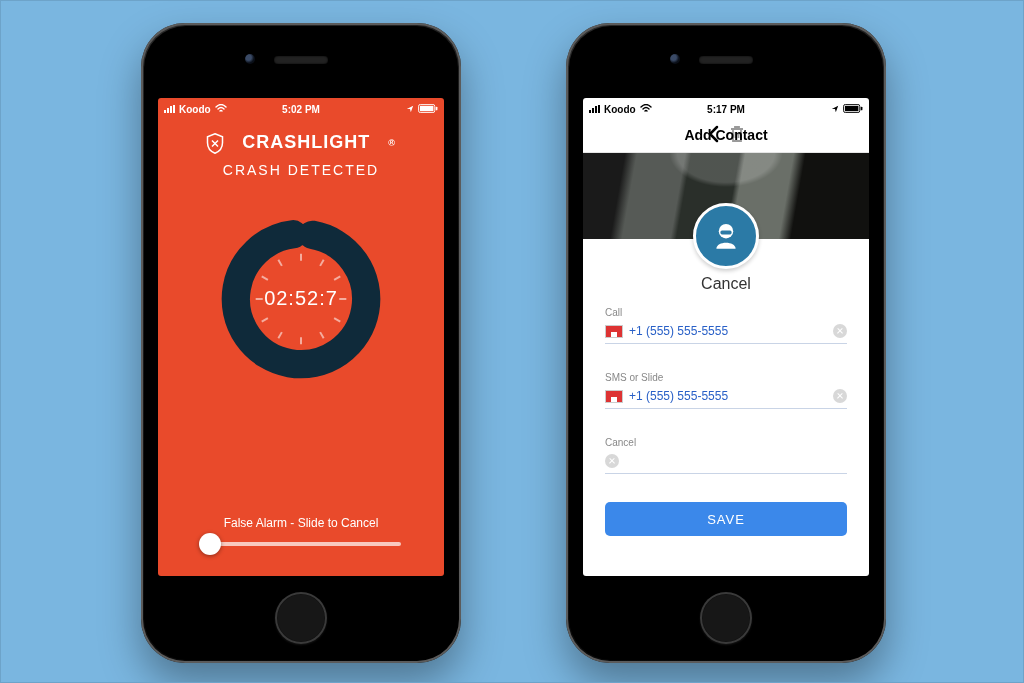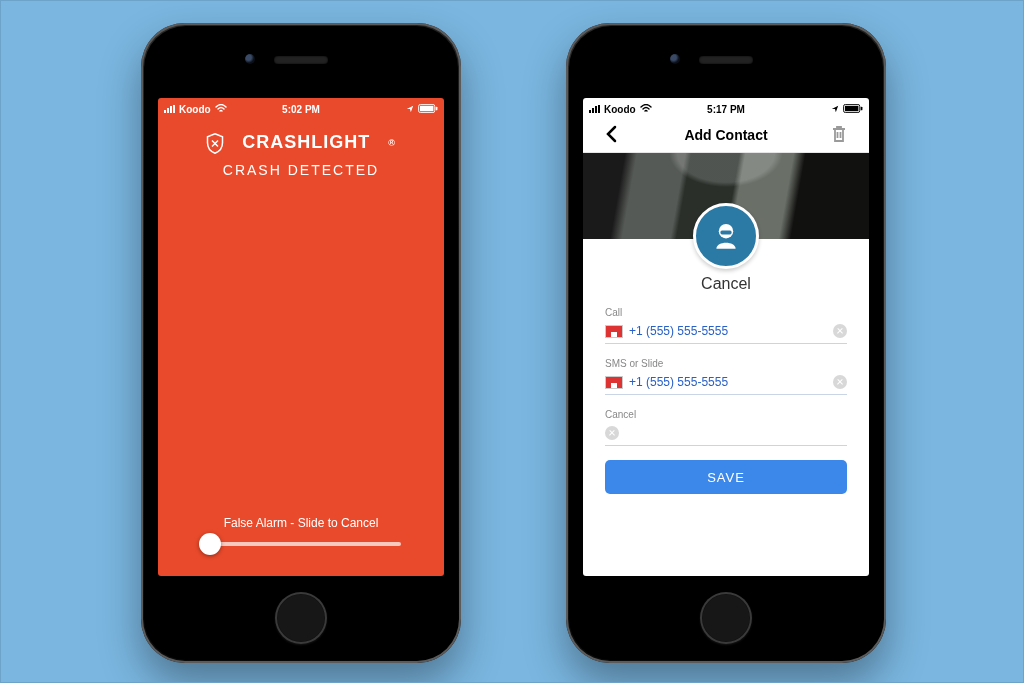--- a/index.html
+++ b/index.html
@@ -95,21 +95,21 @@
   }
   .slider .thumb {
     position:absolute; left:0; top:50%; transform:translate(-2px,-50%);
     width:22px;height:22px;border-radius:50%; background:#fff;
     box-shadow:0 1px 4px rgba(0,0,0,0.4);
   }
 
   
   .contact-screen { background:#fff; width:100%; height:100%; position:relative; color:#000; font-size:12px; }
   .nav {
-    height:34px; display:flex; align-items:center; justify-content:space-between;
+    height:34px; display:flex; align-items:center; justify-content:center;
     padding:0 18px; font-weight:700; font-size:14px; border-bottom:1px solid #e5e5e5;
     position:relative;
   }
   .nav .title { position:absolute; left:0; right:0; text-align:center; font-size:14px; pointer-events:none;}
   .nav button { background:none; border:none; padding:4px; }
 
   .hero {
     height:86px;
     background:
       radial-gradient(ellipse at 50% 0%, rgba(255,255,255,0.18) 0 24%, transparent 28%),
@@ -121,21 +121,21 @@
     width:60px; height:60px; border-radius:50%;
     background:#2b7aa6; border:3px solid #fff;
     display:flex; align-items:center; justify-content:center;
     box-shadow:0 2px 4px rgba(0,0,0,0.2);
   }
   .avatar svg { width:32px; height:32px; }
 
   .contact-name { text-align:center; margin-top:36px; font-size:16px; color:#333; font-weight:400; }
 
   .form { padding:14px 22px 0; }
-  .field { margin-bottom:14px; }
+  .field { margin-bottom:28px; }
   .field-label { font-size:10px; color:#888; margin-bottom:2px; display:block; }
   .input-row {
     display:flex; align-items:center; gap:6px;
     border-bottom:1px solid #c9d4e6; padding:4px 0 5px;
   }
   .flag { width:16px; height:11px; background:linear-gradient(#d33 0 50%, #fff 50% 100%); position:relative; border:0.5px solid #ccc; }
   .flag::before { content:""; position:absolute; left:0; top:0; width:33%; height:100%; background:#d33; }
   .flag::after  { content:""; position:absolute; right:0; top:0; width:33%; height:100%; background:#d33; }
   .input-row input {
     flex:1; border:none; outline:none; font-size:12px; color:var(--field-blue);
@@ -218,20 +218,40 @@
                     <path d="M12 1 L22 5 V13 C22 20 17 25 12 27 C7 25 2 20 2 13 V5 Z" fill="none" stroke="#fff" stroke-width="2"></path>
                     <path d="M8 10 L16 18 M16 10 L8 18" stroke="#fff" stroke-width="2"></path>
                   </svg>
               </span>
               <span>CRASHLIGHT</span>
                 <sup style="font-size:9px">®</sup>
             </div>
             <div class="subtitle">CRASH DETECTED</div>
           </div>
 
+          <div class="countdown-wrap">
+            <svg viewBox="0 0 120 120">
+              <g class="ticks" transform="translate(60,60)">
+                <line x1="0" y1="-32" x2="0" y2="-27"></line>
+                <line x1="0" y1="-32" x2="0" y2="-27" transform="rotate(30)"></line>
+                <line x1="0" y1="-32" x2="0" y2="-27" transform="rotate(60)"></line>
+                <line x1="0" y1="-32" x2="0" y2="-27" transform="rotate(90)"></line>
+                <line x1="0" y1="-32" x2="0" y2="-27" transform="rotate(120)"></line>
+                <line x1="0" y1="-32" x2="0" y2="-27" transform="rotate(150)"></line>
+                <line x1="0" y1="-32" x2="0" y2="-27" transform="rotate(180)"></line>
+                <line x1="0" y1="-32" x2="0" y2="-27" transform="rotate(210)"></line>
+                <line x1="0" y1="-32" x2="0" y2="-27" transform="rotate(240)"></line>
+                <line x1="0" y1="-32" x2="0" y2="-27" transform="rotate(270)"></line>
+                <line x1="0" y1="-32" x2="0" y2="-27" transform="rotate(300)"></line>
+                <line x1="0" y1="-32" x2="0" y2="-27" transform="rotate(330)"></line>
+              </g>
+              <circle class="ring-fill" cx="60" cy="60" r="46" stroke-dasharray="289" stroke-dashoffset="14" transform="rotate(-80 60 60)"></circle>
+            </svg>
+            <div class="timer">02:52:7</div>
+          </div>
 
           <div class="cancel-area">
             <div class="cancel-label">False Alarm - Slide to Cancel</div>
             <div class="slider">
               <div class="thumb"></div>
             </div>
           </div>
 
         </div>
       </div>

